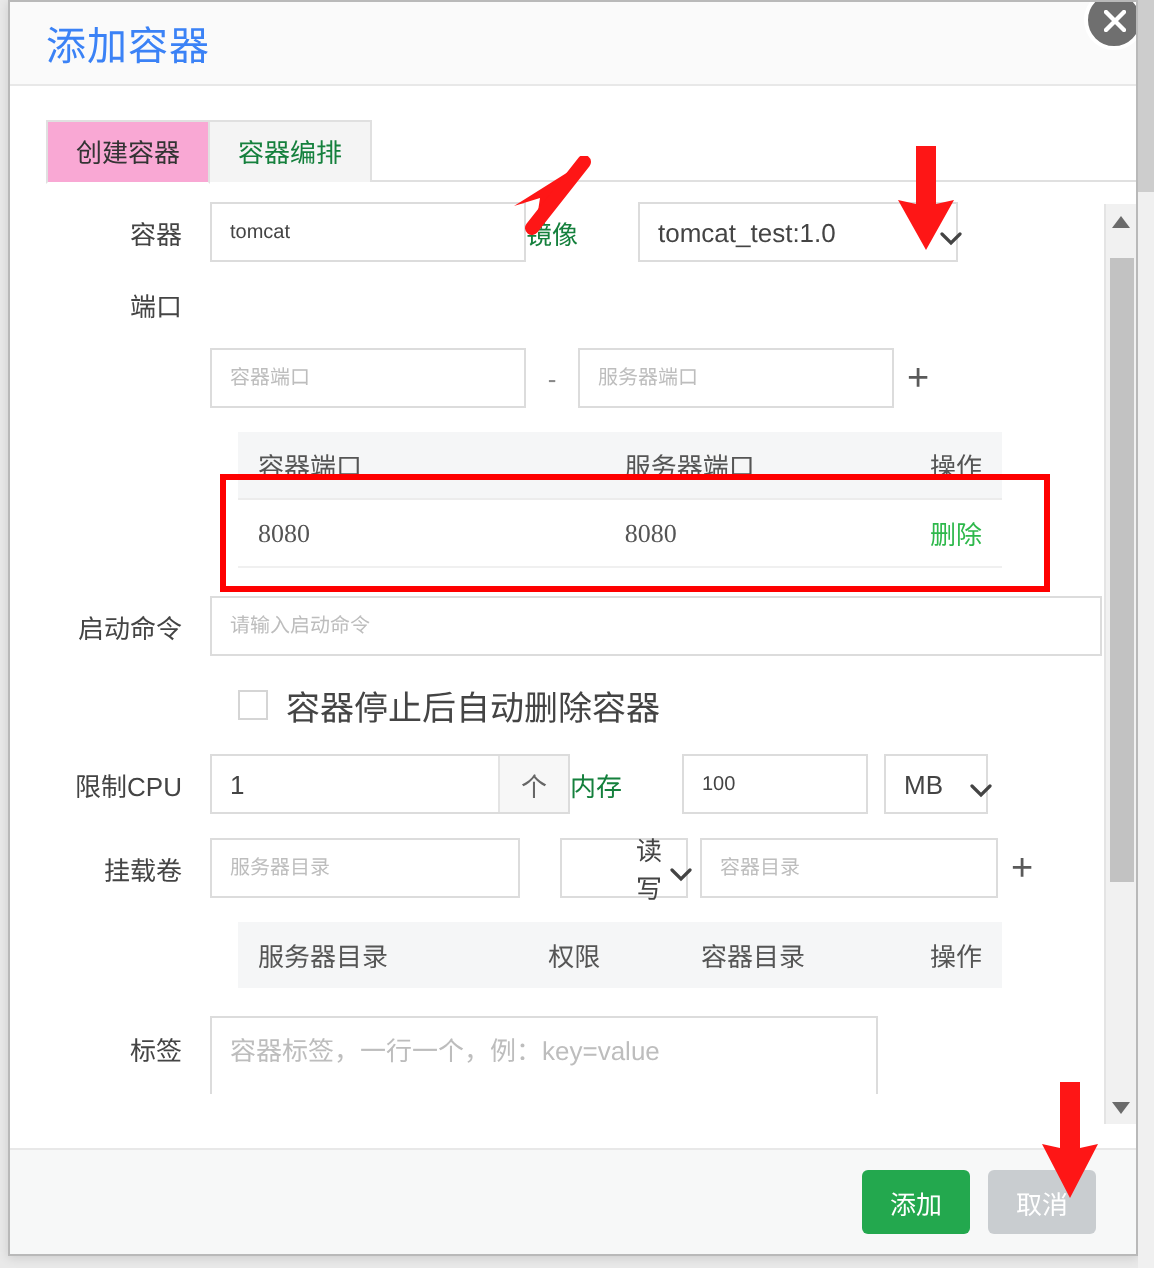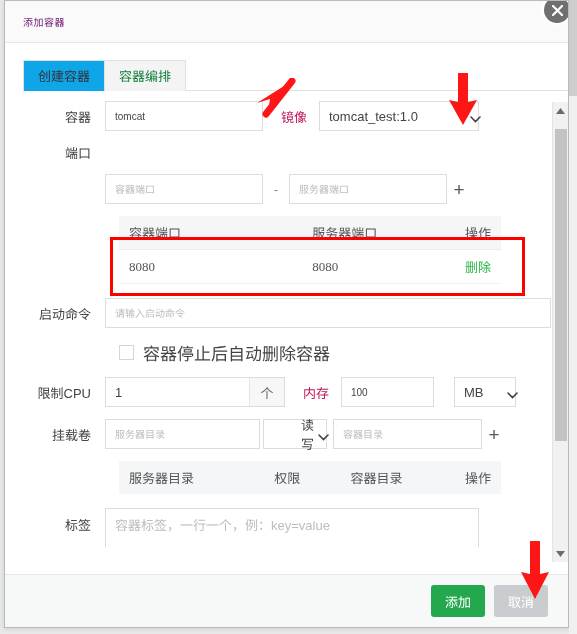--- a/index.html
+++ b/index.html
@@ -26,21 +26,21 @@
   
   .modal-header{
     height:42px;
     border-bottom:1px solid #e8e8e8;
     background:#fafafa;
     display:flex;align-items:center;
     box-sizing:border-box;
   }
   .modal-title{
     padding-left:18px;
-    font-size:10px;color:#701a75;
+    font-size:20px;color:#3b82f6;
     letter-spacing:.5px;
   }
   .close-btn{
     position:absolute;right:-4px;top:-6px;
     width:30px;height:30px;border-radius:50%;
     background:#6f6f6f;
     border:2px solid #ffffff;
     color:#ffffff;
     display:flex;align-items:center;justify-content:center;
     font-size:15px;font-weight:bold;
@@ -65,21 +65,21 @@
     padding:0 14px;
     font-size:13px;color:#15803d;
     border:1px solid #e0e0e0;
     border-bottom:none;
     background:#f4f4f4;
     cursor:pointer;
     position:relative;z-index:2;
     box-sizing:border-box;
   }
   .tab.active{
-    background:#0ea5e9;
+    background:#f9a8d4;
     color:#333;
     border-bottom:1px solid #ffffff;
     margin-bottom:-1px;
     height:32px;line-height:31px;
   }
   .tab + .tab{margin-left:-1px;}
   
   .form-scroll{
     position:relative;
     height:456px;
@@ -121,22 +121,22 @@
     cursor:pointer;
   }
   .sel .chev{
     position:absolute;right:8px;top:50%;
     transform:translateY(-50%);
     width:0;height:0;
   }
   .chev-ic{display:block;}
   .gap-lbl{
     width:56px;min-width:56px;
-    text-align:right;padding-right:12px;
-    font-size:13px;color:#be185d;
+    padding-right:12px;
+    font-size:13px;color:#15803d;
     box-sizing:border-box;
   }
   .dash{
     width:26px;text-align:center;color:#888;font-size:13px;
   }
   .plus{
     width:24px;text-align:center;
     font-size:19px;color:#5a5a5a;
     cursor:pointer;line-height:1;
   }
@@ -194,21 +194,21 @@
   }
   .stepper .unit{
     width:34px;
     border-left:1px solid #e4e4e4;
     background:#f7f7f7;
     display:flex;align-items:center;justify-content:center;
     font-size:13px;color:#666;
     cursor:pointer;
   }
   .ta{
-    width:374px;height:48px;
+    width:334px;height:48px;
     border:1px solid #dcdcdc;
     background:#fff;
     font-family:inherit;font-size:13px;color:#bdbdbd;
     padding:7px 9px;
     box-sizing:border-box;
     resize:none;outline:none;
     line-height:1.5;
   }
   .ta::placeholder{color:#bdbdbd;}
   .row.top{align-items:flex-start;}
@@ -349,34 +349,34 @@
     </div>
 
     <div class="row">
       <div class="lbl">限制CPU</div>
       <div class="stepper">
         <input value="1" style="">
         <div class="unit">个</div>
       </div>
       <div class="gap-lbl">内存</div>
       <input class="inp" style="width: 93px;" value="100">
-      <div class="sel" style="width:62px;margin-left:20px;">
+      <div class="sel" style="width:52px;margin-left:8px;">
         <span>MB</span>
         <span class="chev">
           <svg class="chev-ic" width="11" height="7" viewBox="0 0 11 7">
               <path d="M1 1l4.5 4.5L10 1" stroke="#444" stroke-width="1.6" fill="none" stroke-linecap="round"></path>
             </svg>
         </span>
       </div>
     </div>
 
     <div class="row">
       <div class="lbl">挂载卷</div>
       <input class="inp" style="width: 155px;" placeholder="服务器目录">
-      <div class="sel" style="width:64px;margin-left:3px;padding-left:37px;">
+      <div class="sel" style="width:64px;margin-left:20px;padding-left:37px;">
         <span>读写</span>
         <span class="chev">
           <svg class="chev-ic" width="11" height="7" viewBox="0 0 11 7">
               <path d="M1 1l4.5 4.5L10 1" stroke="#444" stroke-width="1.6" fill="none" stroke-linecap="round"></path>
             </svg>
         </span>
       </div>
       <input class="inp" style="width: 149px; margin-left: 6px;" placeholder="容器目录">
       <div class="plus">+</div>
     </div>

